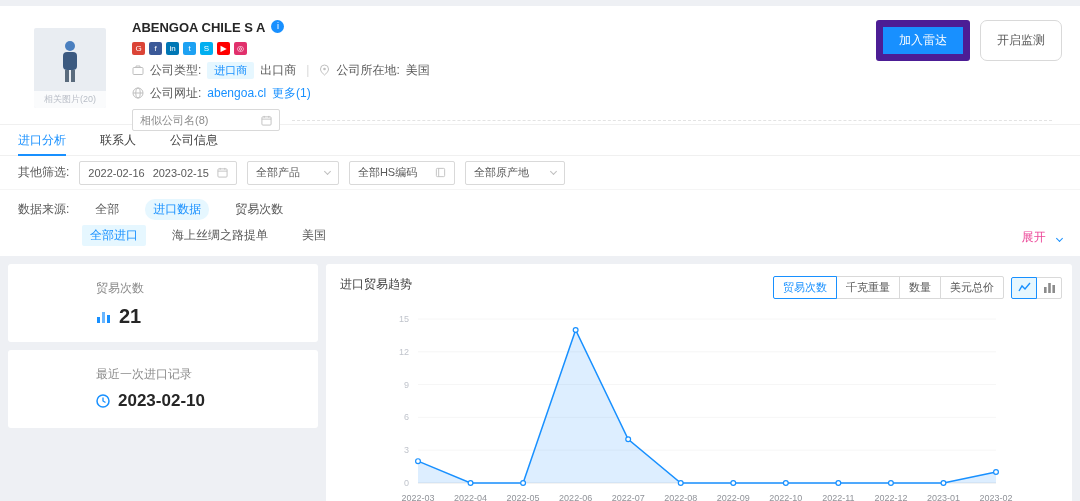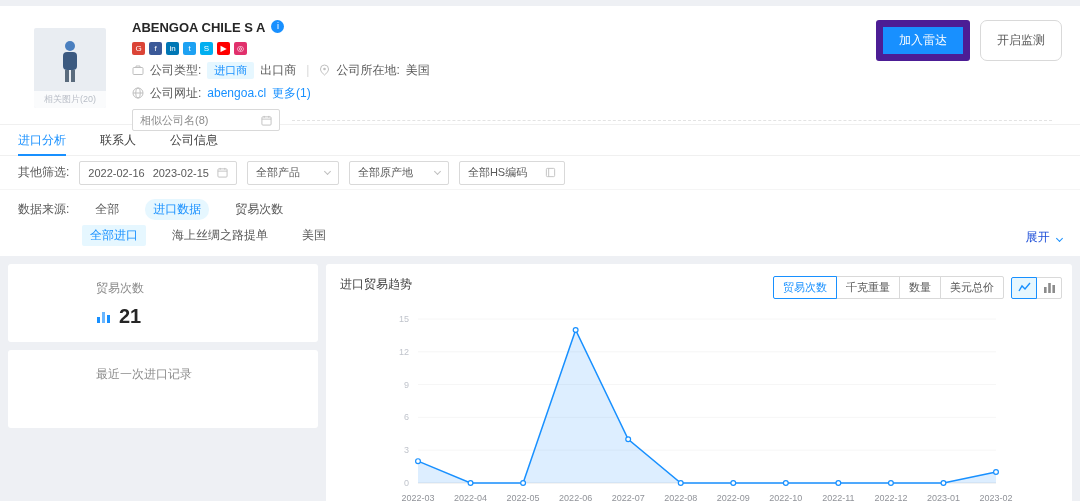--- a/index.html
+++ b/index.html
@@ -43,21 +43,21 @@
   .chev.blue { border-color:#1890ff; }
 
   
   .source-block { background:#fff; padding:8px 18px 10px; position:relative; }
   .src-row { display:flex; align-items:center; gap:18px; height:22px; }
   .src-row + .src-row { margin-top:4px; padding-left:64px; }
   .src-opt { cursor:pointer; color:#595959; padding:2px 8px; border-radius:10px; }
   .src-opt.active { color:#1890ff; background:#e6f7ff; }
   .src-tag { cursor:pointer; color:#595959; padding:2px 8px; border-radius:2px; }
   .src-tag.active { color:#1890ff; background:#e6f7ff; }
-  .expand { position:absolute; right:18px; bottom:10px; color:#1d4ed8; cursor:pointer; font-size:12px; }
+  .expand { position:absolute; right:18px; bottom:10px; color:#ec4899; cursor:pointer; font-size:12px;font-family:Liberation Mono, monospace; }
 
   
   .content { display:flex; gap:8px; padding:8px; }
   .left-col { width:310px; display:flex; flex-direction:column; gap:8px; }
   .stat-card { background:#fff; border-radius:3px; height:78px; padding:16px 0 0 88px; }
   .stat-label { color:#8c8c8c; font-size:12px; }
   .stat-value-row { display:flex; align-items:center; gap:8px; margin-top:8px; }
   .stat-value { font-size:20px; color:#262626; font-weight:bold; }
   .stat-value.date { font-size:17px; }
   .chart-card { flex:1; background:#fff; border-radius:3px; padding:12px 10px 4px 14px; height:251px; }
@@ -170,30 +170,30 @@
         <rect x="1" y="2" width="10" height="9" rx="1" fill="none" stroke="#bfbfbf"></rect>
         <line x1="1" y1="4.5" x2="11" y2="4.5" stroke="#bfbfbf"></line>
         <line x1="3.5" y1="1" x2="3.5" y2="3" stroke="#bfbfbf"></line>
         <line x1="8.5" y1="1" x2="8.5" y2="3" stroke="#bfbfbf"></line>
       </svg>
     </div>
     <div class="ctl" style="width:92px;justify-content:space-between;">
       <span>全部产品</span>
       <i class="chev"></i>
     </div>
-    <div class="ctl" style="width:100px;justify-content:space-between;">
-      <span>全部原产地</span>
-      <i class="chev"></i>
-    </div>
     <div class="ctl" style="width:106px;justify-content:space-between;">
       <span>全部HS编码</span>
       <svg width="11" height="11" viewBox="0 0 12 12">
         <rect x="1.5" y="1.5" width="9" height="9" rx="1" fill="none" stroke="#bfbfbf"></rect>
         <line x1="4" y1="1.5" x2="4" y2="10.5" stroke="#bfbfbf"></line>
       </svg>
+    </div>
+    <div class="ctl" style="width:100px;justify-content:space-between;">
+      <span>全部原产地</span>
+      <i class="chev"></i>
     </div>
   </div>
 
   <div class="source-block">
     <div class="src-row">
       <span>数据来源:</span>
       <span class="src-opt">全部</span>
       <span class="src-opt active">进口数据</span>
       <span class="src-opt">贸易次数</span>
     </div>
@@ -216,20 +216,27 @@
             <rect x="6" y="2" width="3" height="11" fill="#69b6ff"></rect>
             <rect x="11" y="5" width="3" height="8" fill="#1890ff"></rect>
           </svg>
           <span class="stat-value">21</span>
         </div>
       </div>
 
 
       <div class="stat-card">
         <div class="stat-label">最近一次进口记录</div>
+        <div class="stat-value-row">
+          <svg width="14" height="14" viewBox="0 0 14 14">
+            <circle cx="7" cy="7" r="6" fill="none" stroke="#1890ff" stroke-width="1.5"></circle>
+            <path d="M7 3.5 V7 L9.5 8.5" fill="none" stroke="#1890ff" stroke-width="1.3"></path>
+          </svg>
+          <span class="stat-value date">2023-02-10</span>
+        </div>
       </div>
 
     </div>
 
     <div class="chart-card">
       <div class="chart-head">
         <span class="chart-title">进口贸易趋势</span>
         <div class="chart-ctls">
           <div class="seg-group">
             <button class="seg-btn active">贸易次数</button>

